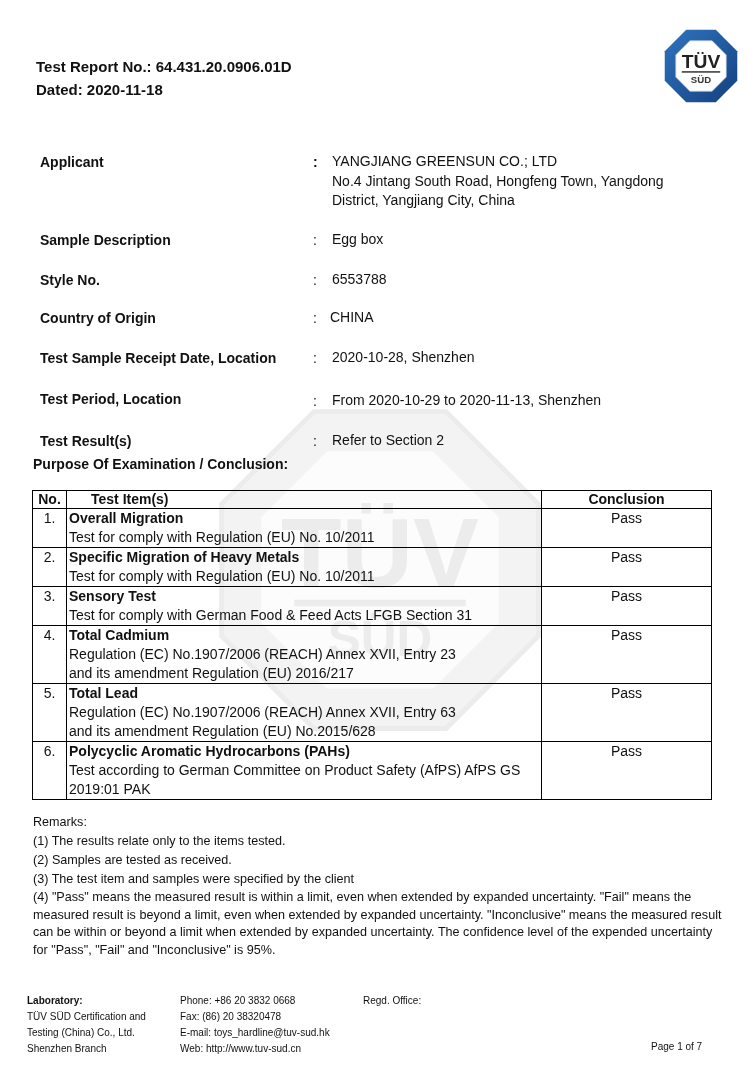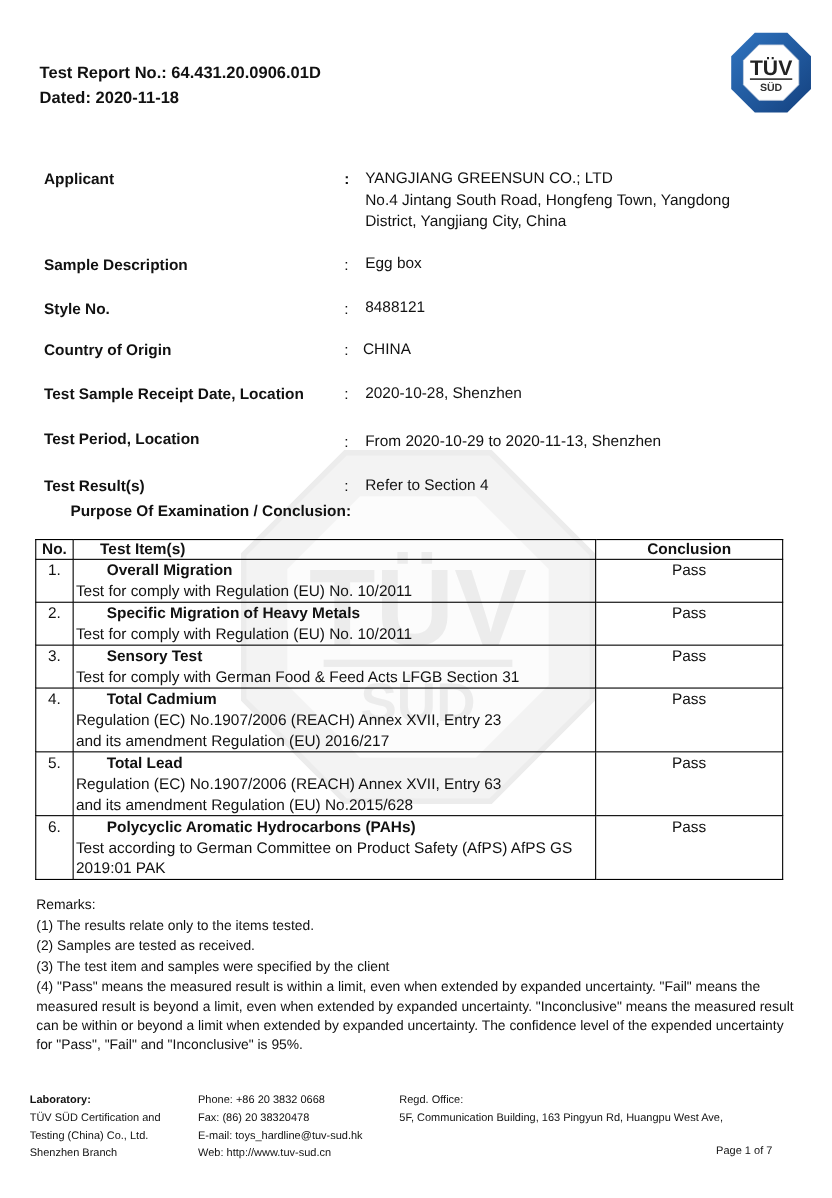--- a/index.html
+++ b/index.html
@@ -7,32 +7,32 @@
     width: 756px; height: 1089px; background: #ffffff; position: relative; overflow: hidden;
     font-family: "Liberation Sans", sans-serif; color: #111;
   }
   .abs { position: absolute; }
   .hdr-line { font-weight: bold; font-size: 15px; left: 36px; }
   #logo { left: 664px; top: 29px; width: 74px; height: 74px; }
   #watermark { left: 215px; top: 400px; width: 330px; height: 340px; opacity: 1; }
   .info-label { left: 40px; font-weight: bold; font-size: 14px; }
   .info-colon { left: 313px; font-size: 14px; }
   .info-value { left: 332px; font-size: 14px; line-height: 19.5px; }
-  #purpose { left: 33px; top: 456px; font-weight: bold; font-size: 14px; margin-left: 31px; }
+  #purpose { left: 33px; top: 456px; font-weight: bold; font-size: 14px; }
   table#results {
     position: absolute; left: 32px; top: 490px; width: 680px;
     border-collapse: collapse; font-size: 14px; background: transparent;
   }
   #results td, #results th { border: 1px solid #000; vertical-align: top; padding: 0 2px; line-height: 19px; }
   #results th { font-weight: bold; line-height: 17px; }
   #results th.no, #results td.no { width: 29px; text-align: center; }
   #results th.item { text-align: left; padding-left: 24px; }
   #results th.concl { width: 165px; text-align: center; }
   #results td.concl { text-align: center; }
-  .item-title { font-weight: bold; display: block; margin-left: 28px; }
+  .item-title { font-weight: bold; display: block; }
   .item-desc { display: block; }
   #remarks { left: 33px; top: 813px; font-size: 12.6px; line-height: 19px; width: 690px; }
   #remarks .r4 { line-height: 17.5px; }
   .foot { font-size: 10px; line-height: 16px; top: 993px; }
   #foot-lab { left: 27px; }
   #foot-contact { left: 180px; }
   #foot-office { left: 363px; }
   #page-num { left: 651px; top: 1041px; font-size: 10px; }
   .bold { font-weight: bold; }
 </style>
@@ -78,37 +78,37 @@
     <div>No.4 Jintang South Road, Hongfeng Town, Yangdong</div>
     <div>District, Yangjiang City, China</div>
   </div>
 
   <div class="abs info-label" style="top:232px">Sample Description</div>
   <div class="abs info-colon" style="top:232px">:</div>
   <div class="abs info-value" style="top:230px">Egg box</div>
 
   <div class="abs info-label" style="top:272px">Style No.</div>
   <div class="abs info-colon" style="top:272px">:</div>
-  <div class="abs info-value" style="top:270px">8488121</div>
+  <div class="abs info-value" style="top:270px">6553788</div>
 
   <div class="abs info-label" style="top:310px">Country of Origin</div>
   <div class="abs info-colon" style="top:310px">:</div>
   <div class="abs info-value" style="top:308px;left:330px">CHINA</div>
 
   <div class="abs info-label" style="top:350px">Test Sample Receipt Date, Location</div>
   <div class="abs info-colon" style="top:350px">:</div>
   <div class="abs info-value" style="top:348px">2020-10-28, Shenzhen</div>
 
   <div class="abs info-label" style="top:391px">Test Period, Location</div>
   <div class="abs info-colon" style="top:393px">:</div>
   <div class="abs info-value" style="top:391px">From 2020-10-29 to 2020-11-13, Shenzhen</div>
 
   <div class="abs info-label" style="top:433px">Test Result(s)</div>
   <div class="abs info-colon" style="top:433px">:</div>
-  <div class="abs info-value" style="top:431px">Refer to Section 4</div>
+  <div class="abs info-value" style="top:431px">Refer to Section 2</div>
 </div>
 
 <div id="purpose" class="abs">Purpose Of Examination / Conclusion:</div>
 
 <table id="results">
   <thead>
     <tr>
       <th class="no">No.</th>
       <th class="item">Test Item(s)</th>
       <th class="concl">Conclusion</th>
@@ -184,15 +184,14 @@
   <div>Shenzhen Branch</div>
 </div>
 <div id="foot-contact" class="abs foot">
   <div>Phone: +86 20 3832 0668</div>
   <div>Fax: (86) 20 38320478</div>
   <div>E-mail: toys_hardline@tuv-sud.hk</div>
   <div>Web: http://www.tuv-sud.cn</div>
 </div>
 <div id="foot-office" class="abs foot">
   <div>Regd. Office:</div>
-  <div>5F, Communication Building, 163 Pingyun Rd, Huangpu West Ave,</div>
 </div>
 <div id="page-num" class="abs">Page 1 of 7</div>
 
 </body></html>

